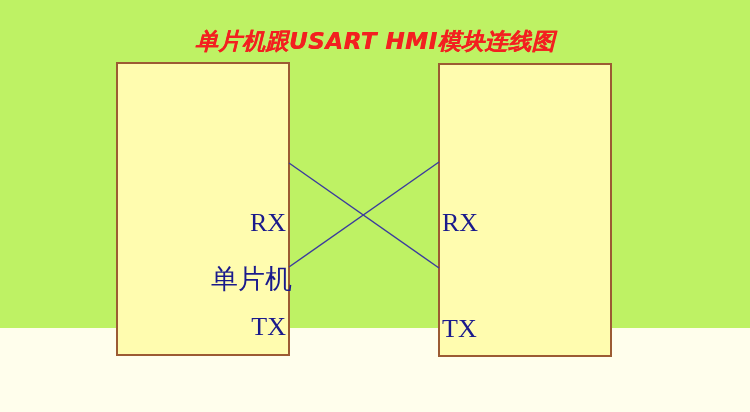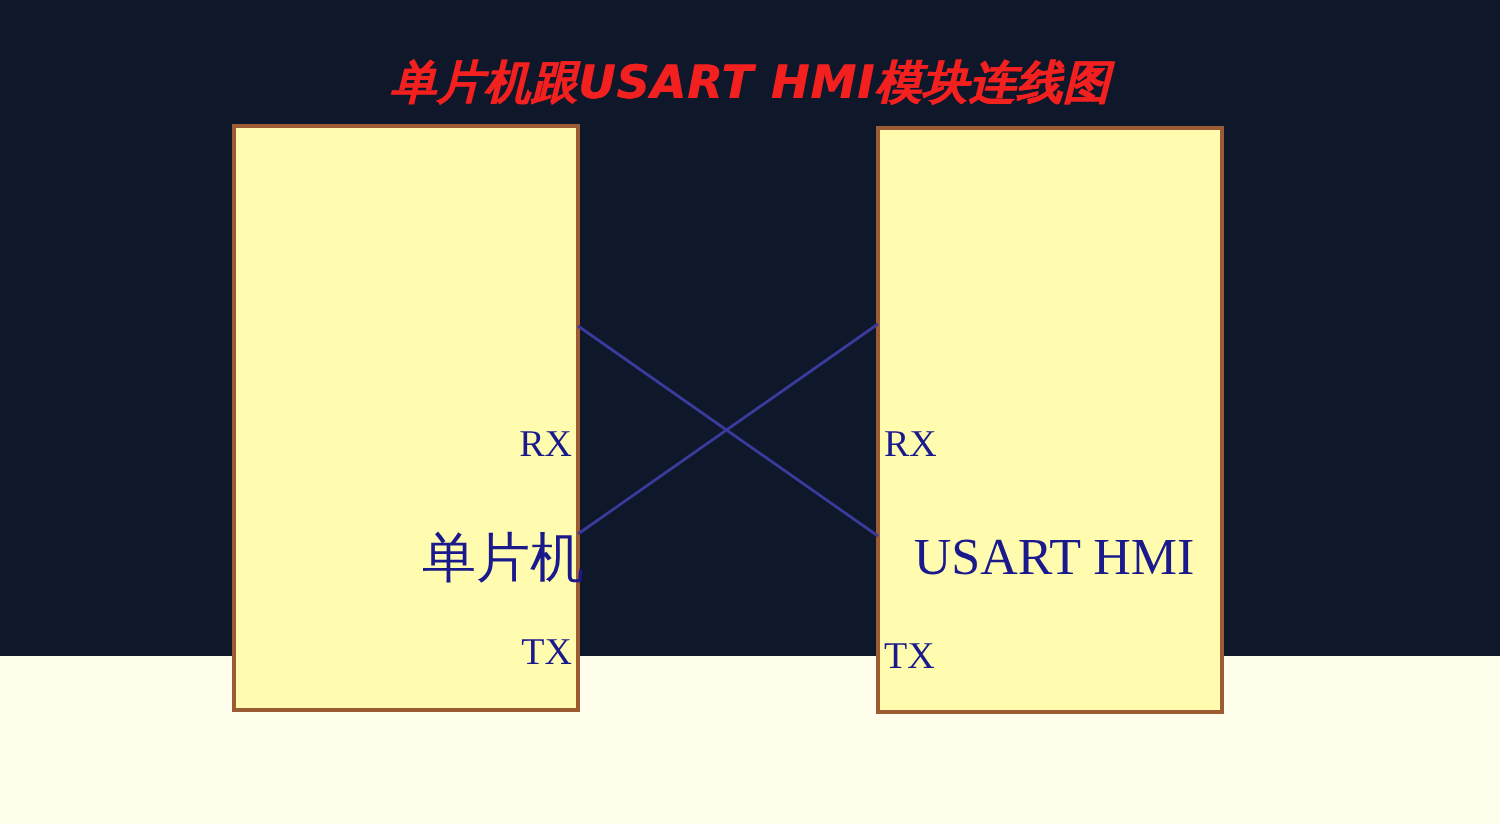--- a/index.html
+++ b/index.html
@@ -10,21 +10,21 @@
     width: 750px;
     height: 412px;
     background: #fffeec;
     font-family: "Liberation Serif", "DejaVu Serif", serif;
     overflow: hidden;
   }
   #canvas {
     position: relative;
     width: 750px;
     height: 328px;
-    background: #0f172a;
+    background: #bef264;
   }
 
   
   #diagram-title {
     position: absolute;
     left: 0;
     top: 26px;
     width: 750px;
     text-align: center;
     color: #f32020;
@@ -79,21 +79,21 @@
     width: 174px;
     text-align: center;
     font-size: 26px;
   }
 
   
   .pin-label {
     position: absolute;
     color: #1a1a8c;
     font-family: "Liberation Serif", "DejaVu Serif", serif;
-    font-size: 19px;
+    font-size: 26px;
     line-height: 26px;
     white-space: nowrap;
   }
   #pin-mcu-rx {
     right: 2px;
     top: 146px;
     text-align: right;
   }
   #pin-mcu-tx {
     right: 2px;
@@ -126,21 +126,20 @@
 
   <div id="diagram-title">单片机跟USART HMI模块连线图</div>
 
   <div class="block" id="block-mcu">
     <div class="block-label" id="label-mcu">单片机</div>
     <div class="pin-label" id="pin-mcu-rx">RX</div>
     <div class="pin-label" id="pin-mcu-tx">TX</div>
   </div>
 
   <div class="block" id="block-hmi">
-    <div class="block-label" id="label-hmi">USART HMI</div>
     <div class="pin-label" id="pin-hmi-rx">RX</div>
     <div class="pin-label" id="pin-hmi-tx">TX</div>
   </div>
 
   <svg id="wires" viewBox="0 0 750 412">
     <line x1="289" y1="163" x2="439" y2="268" stroke="#3b3b9e" stroke-width="1.4"></line>
     <line x1="289" y1="267" x2="439" y2="162" stroke="#3b3b9e" stroke-width="1.4"></line>
   </svg>
 
 </div>

